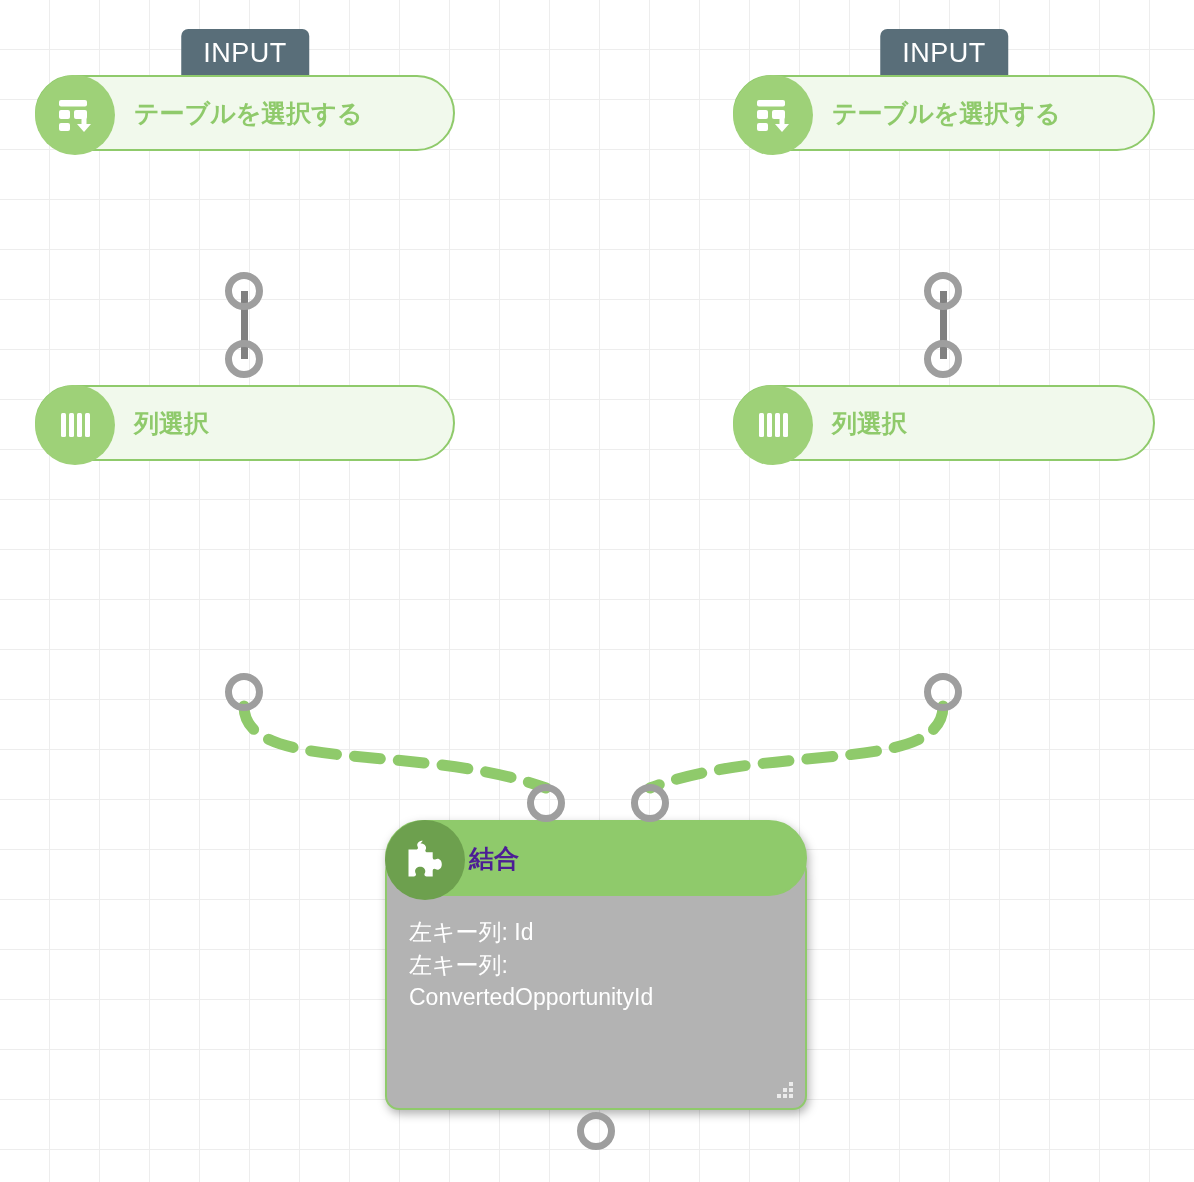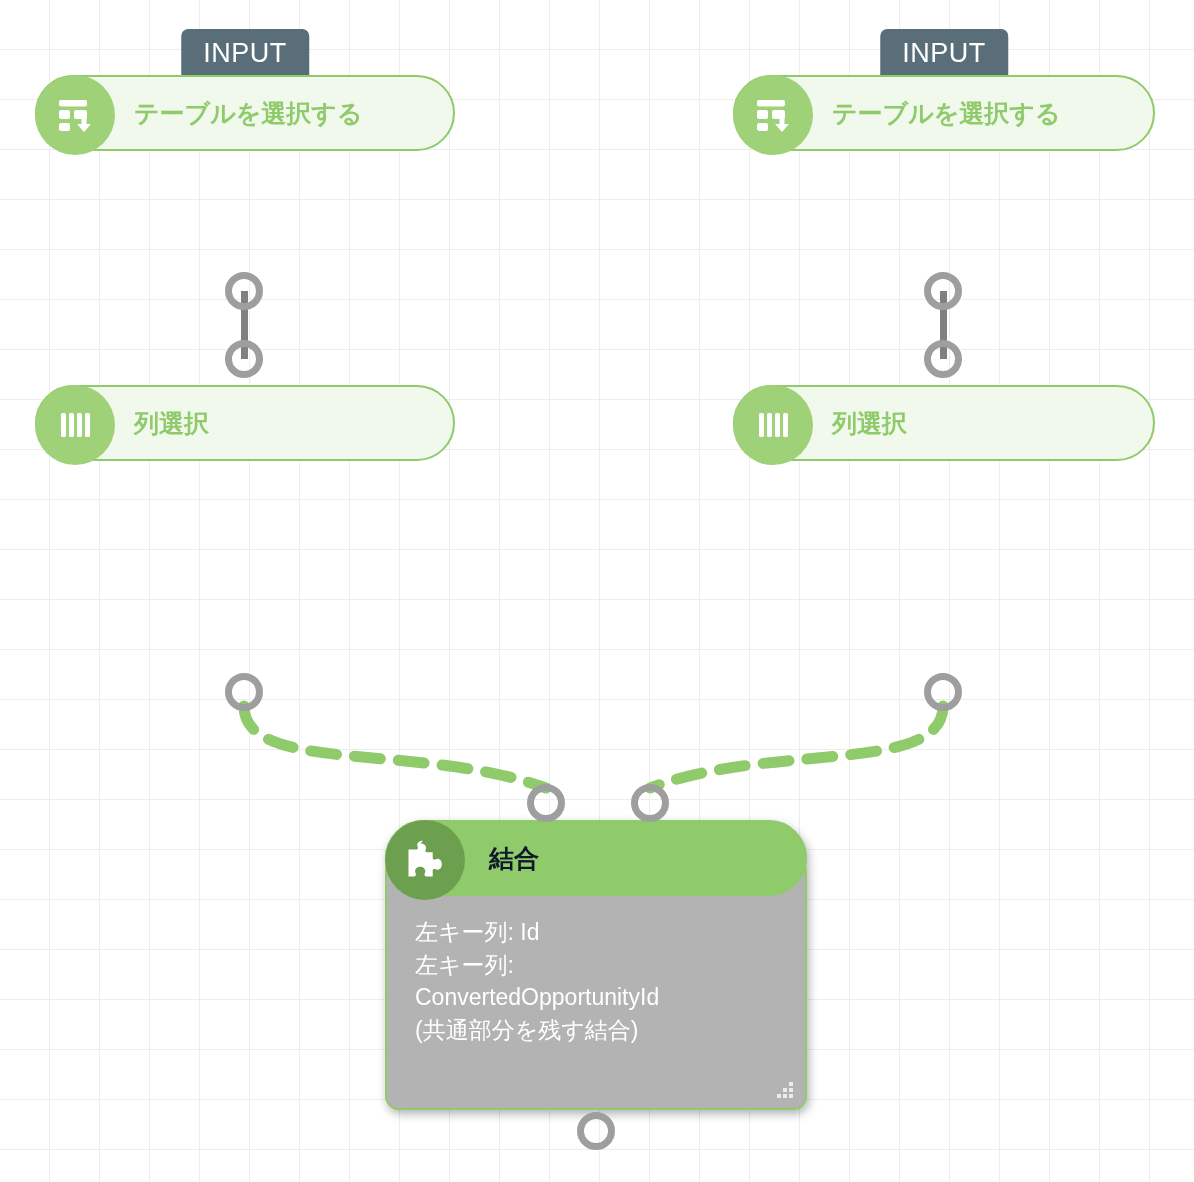--- a/index.html
+++ b/index.html
@@ -79,21 +79,21 @@
     justify-content: center;
   }
   .node-body {
     position: absolute;
     left: 0;
     right: 0;
     top: 38px;
     bottom: 0;
     box-sizing: border-box;
     border-radius: 14px;
-    padding: 56px 16px 10px 28px;
+    padding: 56px 16px 10px 22px;
     z-index: -1;
   }
   .node-body-inner {
     position: relative;
   }
   .node-title {
     font-size: 23px;
     font-weight: 700;
     line-height: 1.42;
     white-space: nowrap;
@@ -119,21 +119,21 @@
   .node.light .node-line  { color: #848484; }
 
   
   .node.selected {
     filter: drop-shadow(2px 4px 5px rgba(0,0,0,0.30));
   }
   .node.selected .node-header {
     background: #8fca6b;
     border: 2px solid #8fca6b;
   }
-  .node.selected .node-header-title { color: #0f172a; margin-left: 20px; }
+  .node.selected .node-header-title { color: #4c1d95; }
   .node.selected .node-icon { background: #6da04e; }
   .node.selected .node-body {
     background: #b3b3b3;
     border: 2px solid #8fca6b;
   }
   .node.selected .node-line  { color: #ffffff; }
 
   
   .grip {
     position: absolute;
@@ -321,21 +321,20 @@
   </div>
   <div class="port" style="left:943px; top:359px;"></div>
   <div class="port" style="left:943px; top:692px;"></div>
 
   <div class="node selected" style="left:385px; top:820px; width:422px; height:290px;">
     <div class="node-body">
       <div class="node-body-inner">
         <div class="node-line">左キー列: Id</div>
         <div class="node-line">左キー列:</div>
         <div class="node-line">ConvertedOpportunityId</div>
-        <div class="node-line">(共通部分を残す結合)</div>
       </div>
       <div class="grip">
         <i class="d1"></i>
           <i class="d2"></i>
           <i class="d3"></i>
         <i class="d4"></i>
           <i class="d5"></i>
           <i class="d6"></i>
       </div>
     </div>

